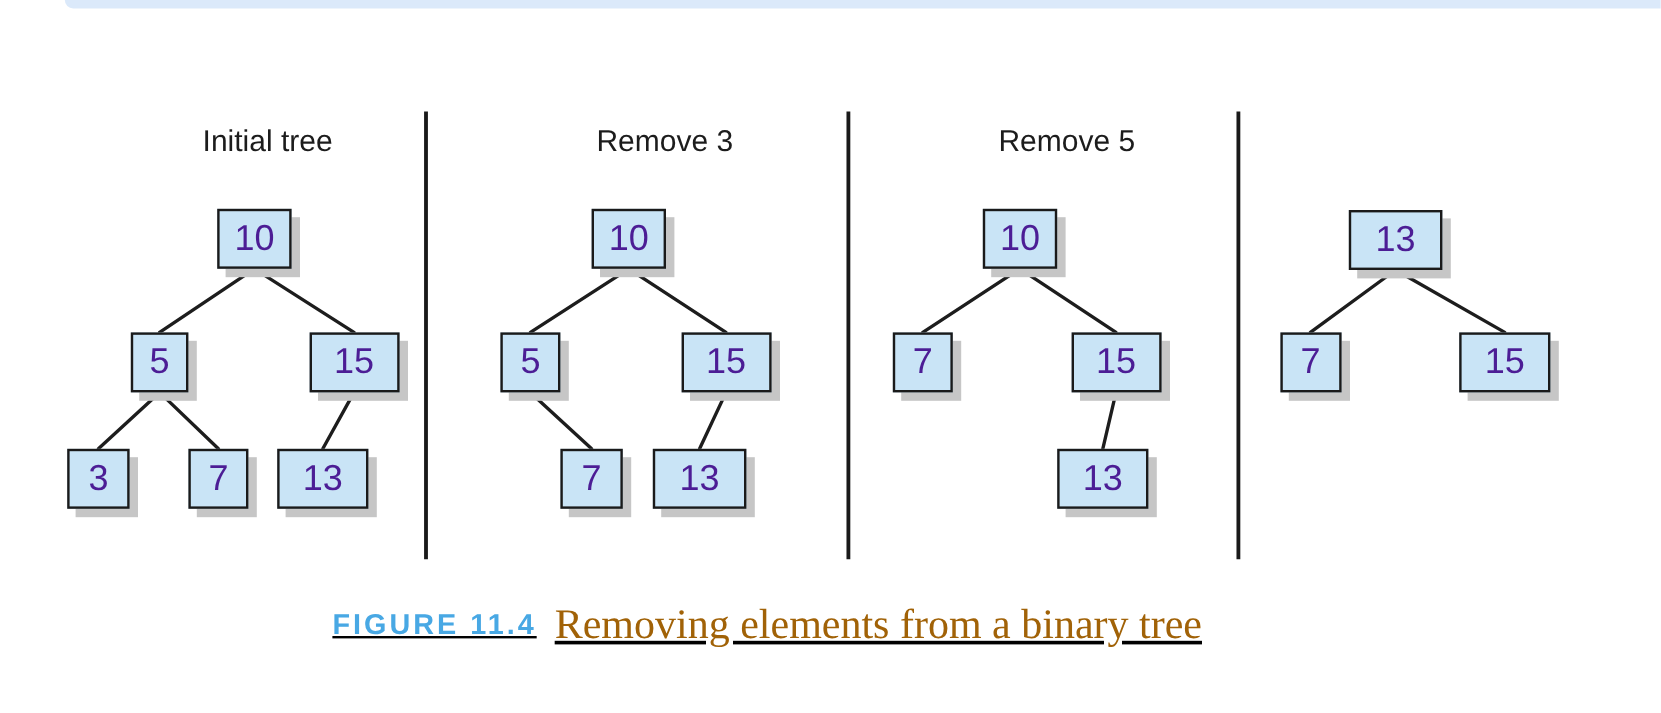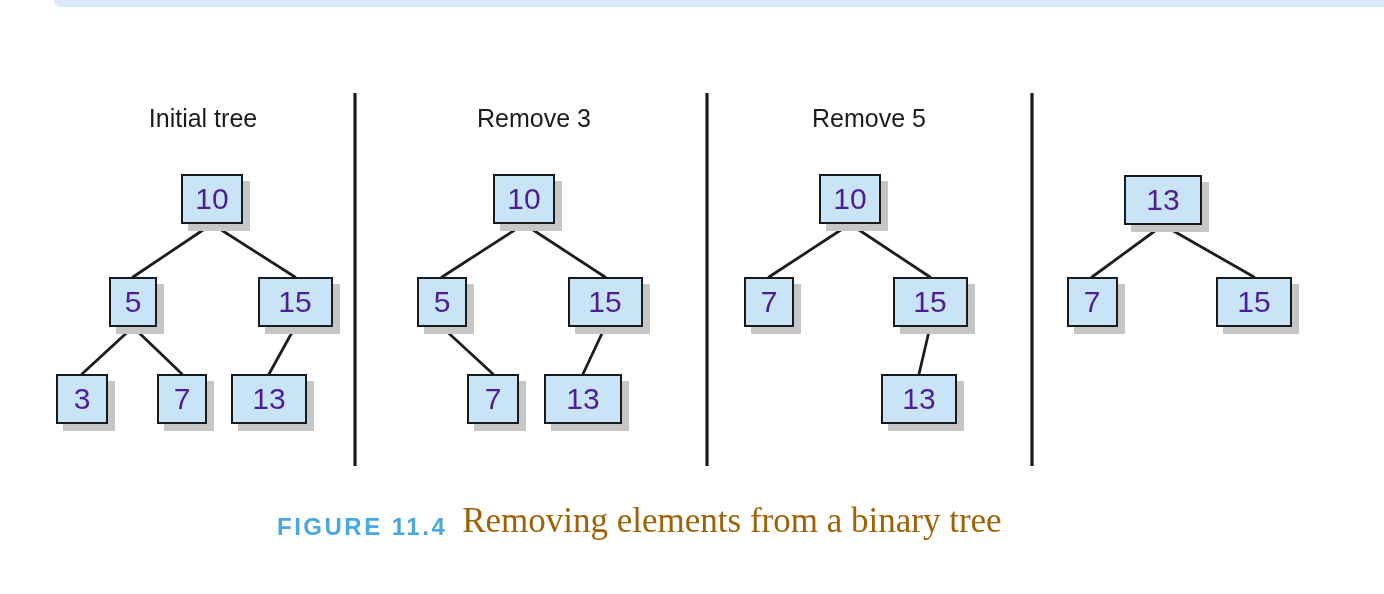--- a/index.html
+++ b/index.html
@@ -39,42 +39,44 @@
     pointer-events: none;
   }
   .panel-title {
     position: absolute;
     top: 103px;
     transform: translateX(-50%);
     font-size: 25px;
     line-height: 30px;
     color: #1c1c1c;
     white-space: nowrap;
+    margin-left: 20px;
   }
   .node {
     position: absolute;
     box-sizing: border-box;
     height: 50px;
     background: var(--node-fill, #c9e4f6);
     border: 2.5px solid var(--node-border, #1a1a1a);
     box-shadow: 7px 7px 0 var(--node-shadow, #c6c6c6);
     display: flex;
     align-items: center;
     justify-content: center;
     font-size: 30px;
     color: #4c1d95;
   }
   .caption {
     position: absolute;
     left: 277px;
     top: 501px;
     display: flex;
-    align-items: flex-end;
+    align-items: center;
     gap: 15px;
     white-space: nowrap;
+    text-decoration: underline;
   }
   .fig-label {
     font-family: "Liberation Sans", sans-serif;
     font-weight: bold;
     font-size: 24px;
     letter-spacing: 2.5px;
     color: var(--accent, #48a8e4);
   }
   .fig-text {
     font-family: "Liberation Serif", serif;

